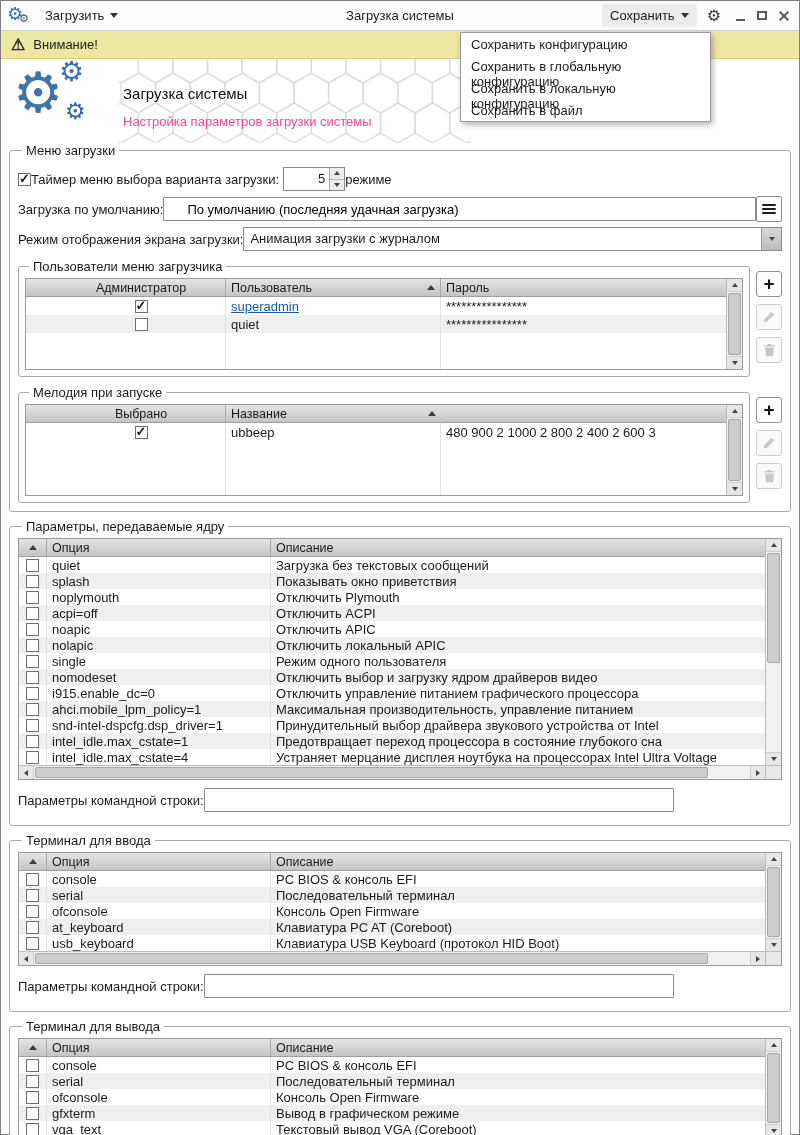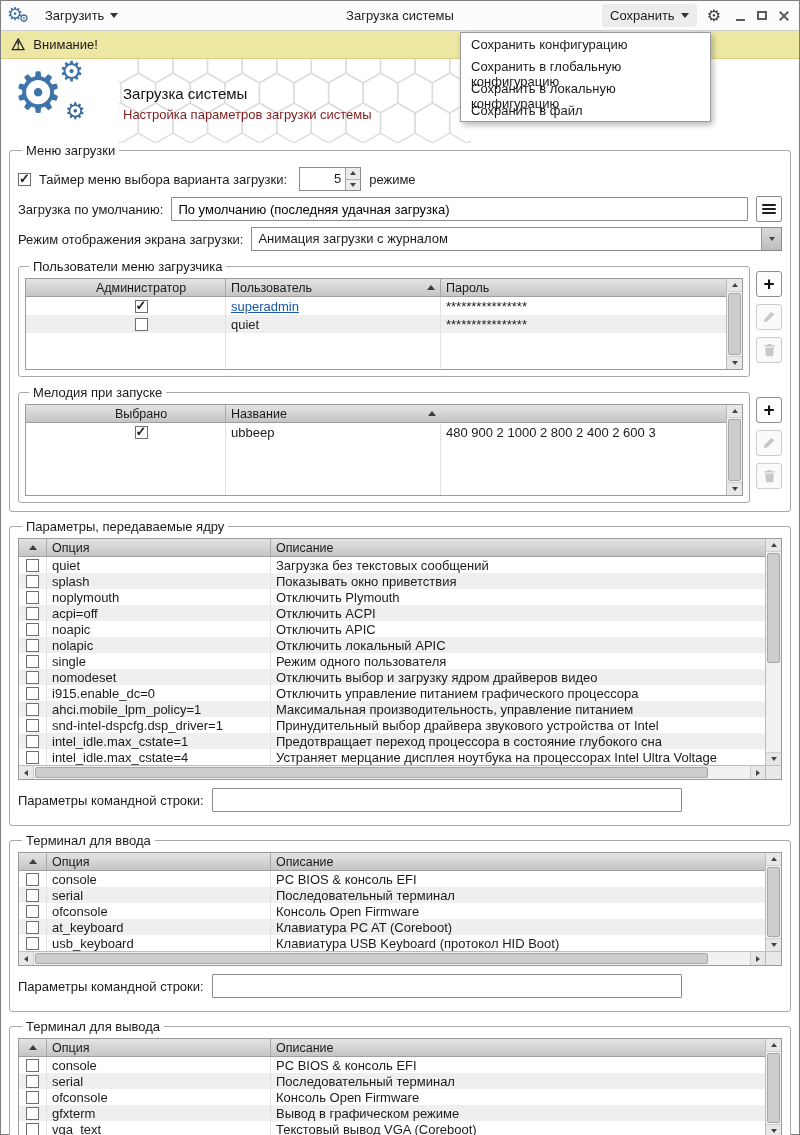--- a/index.html
+++ b/index.html
@@ -52,43 +52,43 @@
 
   
   .header { flex:0 0 84px; position:relative; overflow:hidden; background:#fff; }
   #hexes { position:absolute; left:118px; top:0; width:352px; height:84px; }
   #hexes polygon { fill:none; stroke:#dcdcdc; stroke-width:1.4; }
   .logo { position:absolute; left:10px; top:2px; width:110px; height:82px; }
   .logo .g1 { position:absolute; left:2px; top:2px; font-size:56px; line-height:60px; color:#3e74aa; }
   .logo .g2 { position:absolute; left:48px; top:-4px; font-size:28px; line-height:30px; color:#3e74aa; }
   .logo .g3 { position:absolute; left:54px; top:38px; font-size:23px; line-height:25px; color:#3a689a; }
   .header-title { position:absolute; left:122px; top:26px; font-size:15px; color:#111; }
-  .header-sub   { position:absolute; left:122px; top:48px; font-size:13px; color:#7f1d1d; }
+  .header-sub   { position:absolute; left:122px; top:55px; font-size:13px; color:#ec4899; }
 
   
   fieldset { border:1px solid #a9a9a9; border-radius:3px; margin:0 8px 7px; padding:4px 8px 8px; background:#fff; }
   fieldset.inner { flex:1; margin:0; padding:4px 6px 6px; }
   legend { font-size:13px; padding:0 4px; margin-left:4px; color:#1b1b1b; }
-  .formrow { display:flex; align-items:center; gap:8px; margin:5px 0; }
+  .formrow { display:flex; align-items:center; margin:5px 0; }
   label { white-space:nowrap; }
 
   .cb { width:13px; height:13px; border:1px solid #6f6f6f; background:#fff; display:inline-block; position:relative; flex:0 0 auto; }
   .cb.checked::after { content:"✓"; position:absolute; left:0px; top:-3px; font-size:13px; font-weight:bold; color:#1c1c1c; }
 
   .spin { display:flex; width:62px; height:24px; border:1px solid #8a8a8a; background:#fff; margin-left:4px; }
   .spin .val { flex:1; text-align:right; padding:3px 4px; }
   .spin .btns { width:15px; border-left:1px solid #a5a5a5; display:flex; flex-direction:column; }
   .spin .btns > div { flex:1; background:#ececec; display:flex; align-items:center; justify-content:center; }
   .spin .btns > div:first-child { border-bottom:1px solid #b5b5b5; }
   .tri-u { width:0;height:0;border-left:3px solid transparent;border-right:3px solid transparent;border-bottom:4px solid #444; }
   .tri-d { width:0;height:0;border-left:3px solid transparent;border-right:3px solid transparent;border-top:4px solid #444; }
   .tri-l { width:0;height:0;border-top:3px solid transparent;border-bottom:3px solid transparent;border-right:4px solid #444; }
   .tri-r { width:0;height:0;border-top:3px solid transparent;border-bottom:3px solid transparent;border-left:4px solid #444; }
 
-  input.textbox { border:1px solid #8a8a8a; height:24px; padding:3px 6px; background:#fff; font:inherit; flex:1; min-width:0; border-radius:1px; }
+  input.textbox { border:1px solid #8a8a8a; height:24px; padding:3px 23px; background:#fff; font:inherit; flex:1; min-width:0; border-radius:1px; }
   .menu-btn { width:26px; height:26px; border:1px solid #8a8a8a; border-radius:2px; background:#fdfdfd; display:flex; align-items:center; justify-content:center; }
   .hamburger { width:14px; }
   .hamburger div { height:2px; background:#1d1d1d; margin:2px 0; border-radius:1px; }
 
   .combo { display:flex; flex:1; height:24px; border:1px solid #8a8a8a; background:#fff; }
   .combo .cval { flex:1; padding:3px 6px; white-space:nowrap; overflow:hidden; }
   .combo .carrow { width:20px; border-left:1px solid #979797; background:linear-gradient(#d9d9d9,#bdbdbd); display:flex; align-items:center; justify-content:center; }
 
   
   .group-row { display:flex; align-items:flex-start; gap:6px; margin-top:8px; }

